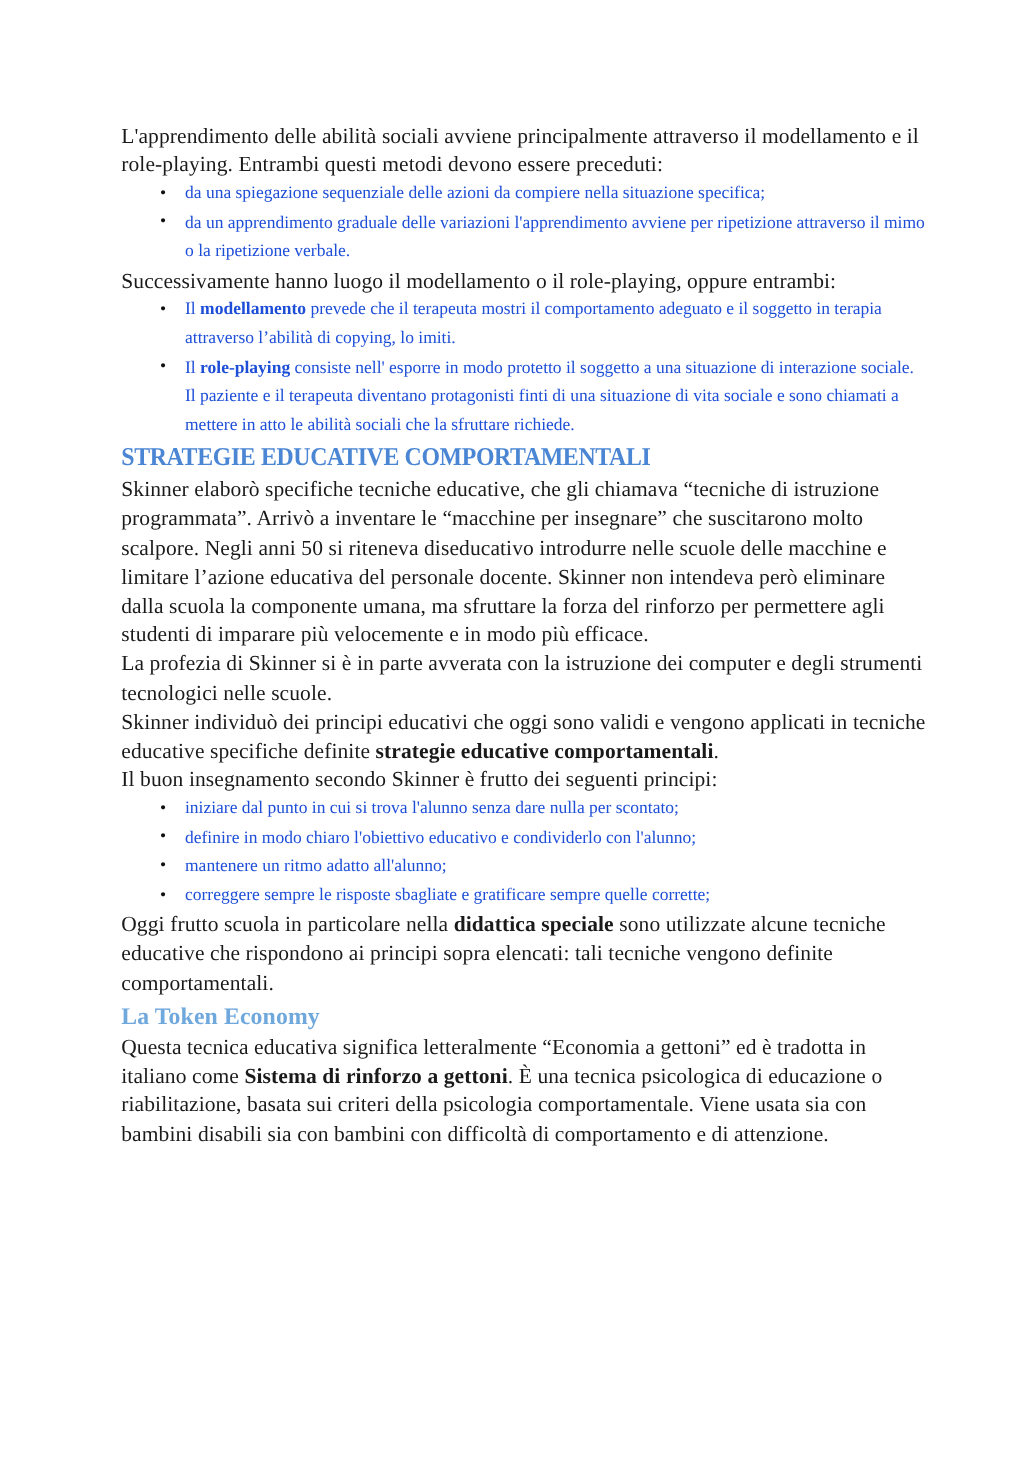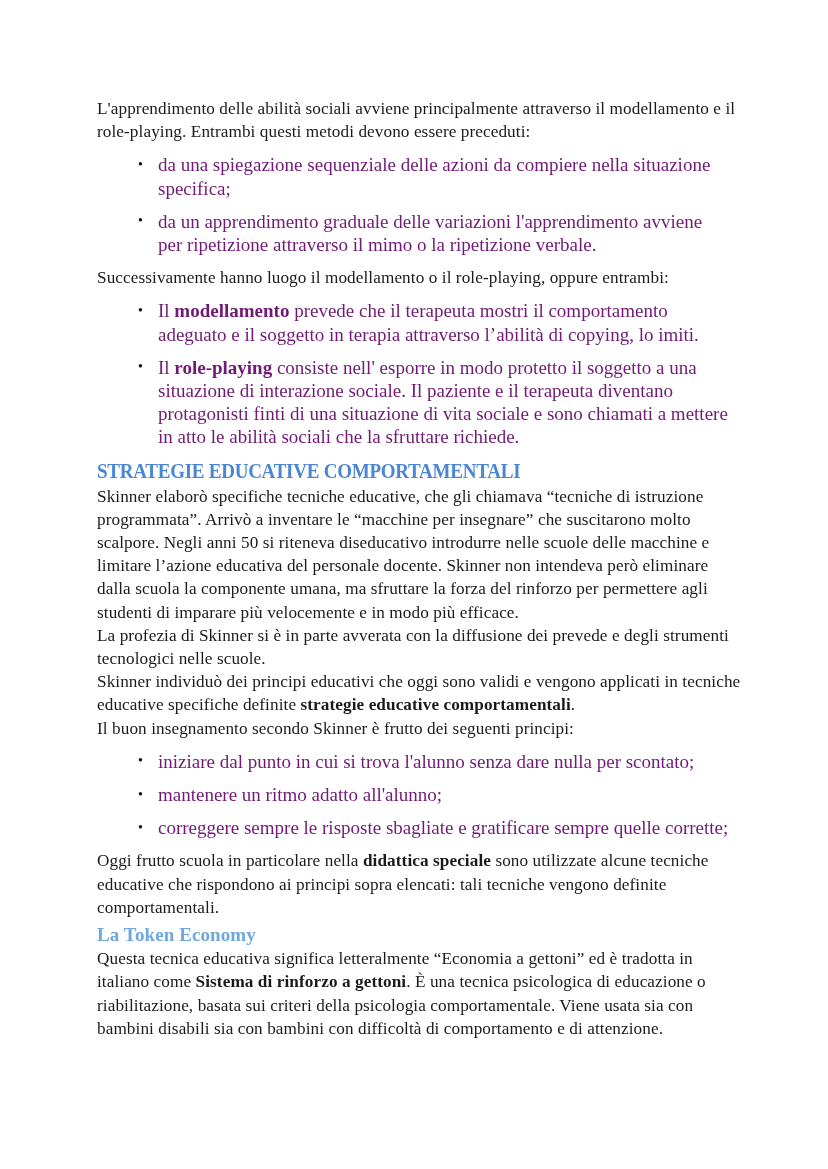--- a/index.html
+++ b/index.html
@@ -46,24 +46,24 @@
   .para + .para { margin-top: 0; }
 
   ul.bullets {
     list-style: none;
     margin: 0;
     padding: 0;
   }
   ul.bullets > li {
     position: relative;
     padding-left: 51px;
-    font-size: 19px;
+    font-size: 14px;
     line-height: 23.2px;
-    color: #701a75;
-    margin: 10px;
+    color: #1d4ed8;
+    margin: 0;
   }
   ul.bullets > li::before {
     content: "\2022";
     position: absolute;
     left: 31px;
     top: -0.5px;
     font-size: 14px;
     line-height: 23.2px;
     color: #111111;
   }
@@ -110,28 +110,29 @@
 
     <ul class="bullets">
       <li><span>Il </span><span class="b">modellamento</span><span> prevede che il terapeuta mostri il comportamento adeguato e il soggetto in terapia attraverso l’abilità di copying, lo imiti.</span></li>
       <li><span>Il </span><span class="b">role-playing</span><span> consiste nell' esporre in modo protetto il soggetto a una situazione di interazione sociale. Il paziente e il terapeuta diventano protagonisti finti di una situazione di vita sociale e sono chiamati a mettere in atto le abilità sociali che la sfruttare richiede.</span></li>
     </ul>
 
     <h2 class="section-heading">STRATEGIE EDUCATIVE COMPORTAMENTALI</h2>
 
     <p class="para">Skinner elaborò specifiche tecniche educative, che gli chiamava “tecniche di istruzione programmata”. Arrivò a inventare le “macchine per insegnare” che suscitarono molto scalpore. Negli anni 50 si riteneva diseducativo introdurre nelle scuole delle macchine e limitare l’azione educativa del personale docente. Skinner non intendeva però eliminare dalla scuola la componente umana, ma sfruttare la forza del rinforzo per permettere agli studenti di imparare più velocemente e in modo più efficace.</p>
 
-    <p class="para">La profezia di Skinner si è in parte avverata con la diffusione dei prevede e degli strumenti tecnologici nelle scuole.</p>
+    <p class="para">La profezia di Skinner si è in parte avverata con la istruzione dei computer e degli strumenti tecnologici nelle scuole.</p>
 
     <p class="para"><span>Skinner individuò dei principi educativi che oggi sono validi e vengono applicati in tecniche educative specifiche definite </span><span class="b">strategie educative comportamentali</span><span>.</span></p>
 
     <p class="para">Il buon insegnamento secondo Skinner è frutto dei seguenti principi:</p>
 
     <ul class="bullets">
       <li>iniziare dal punto in cui si trova l'alunno senza dare nulla per scontato;</li>
+      <li>definire in modo chiaro l'obiettivo educativo e condividerlo con l'alunno;</li>
       <li>mantenere un ritmo adatto all'alunno;</li>
       <li>correggere sempre le risposte sbagliate e gratificare sempre quelle corrette;</li>
     </ul>
 
     <p class="para"><span>Oggi frutto scuola in particolare nella </span><span class="b">didattica speciale</span><span> sono utilizzate alcune tecniche educative che rispondono ai principi sopra elencati: tali tecniche vengono definite comportamentali.</span></p>
 
     <h3 class="sub-heading">La Token Economy</h3>
 
     <p class="para"><span>Questa tecnica educativa significa letteralmente “Economia a gettoni” ed è tradotta in italiano come </span><span class="b">Sistema di rinforzo a gettoni</span><span>. È una tecnica psicologica di educazione o riabilitazione, basata sui criteri della psicologia comportamentale. Viene usata sia con bambini disabili sia con bambini con difficoltà di comportamento e di attenzione.</span></p>
 

